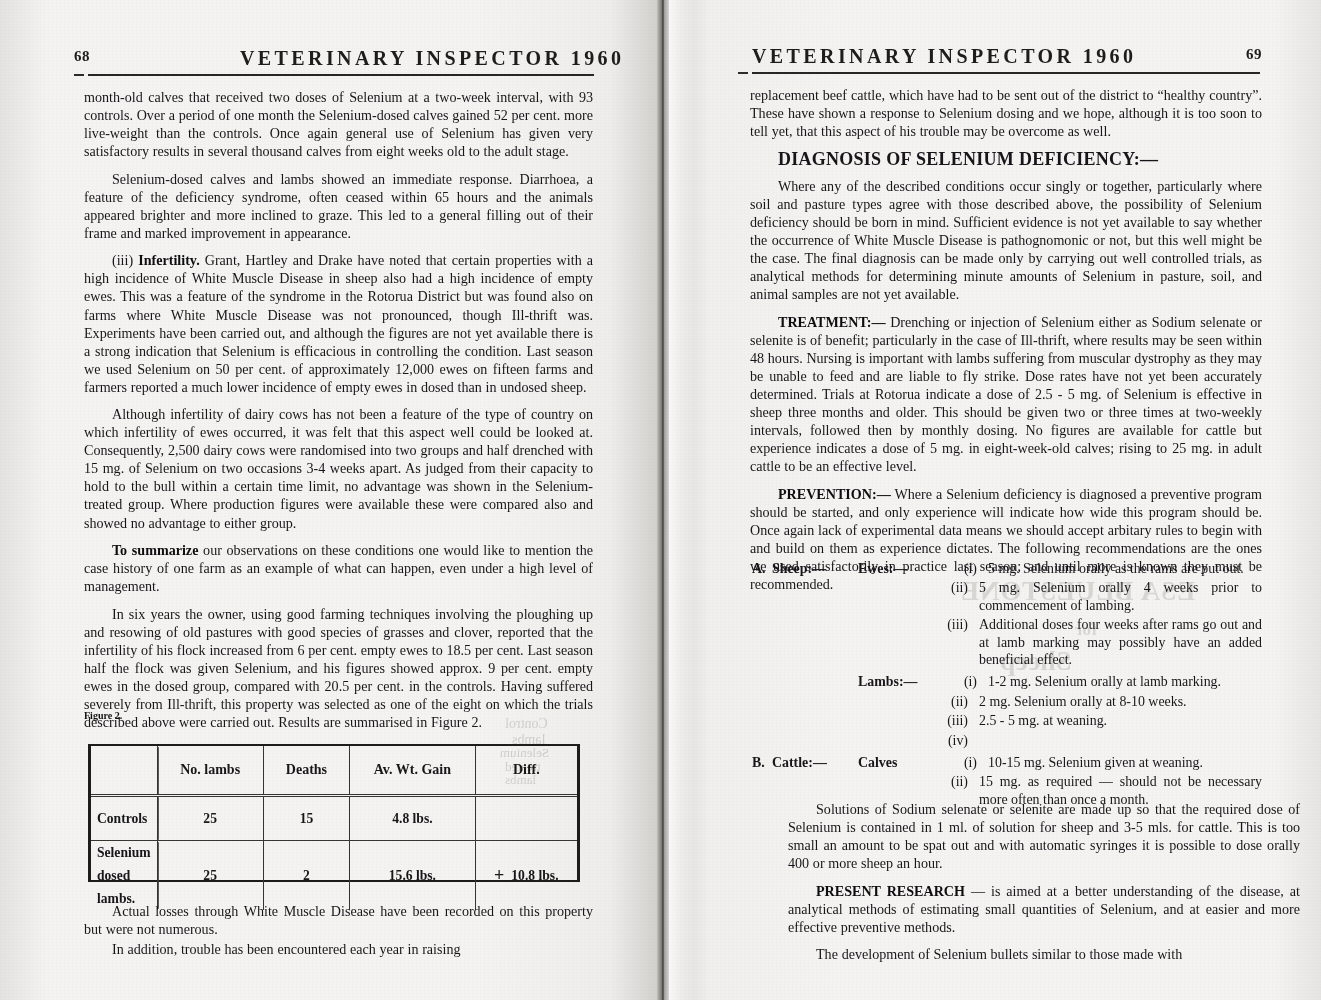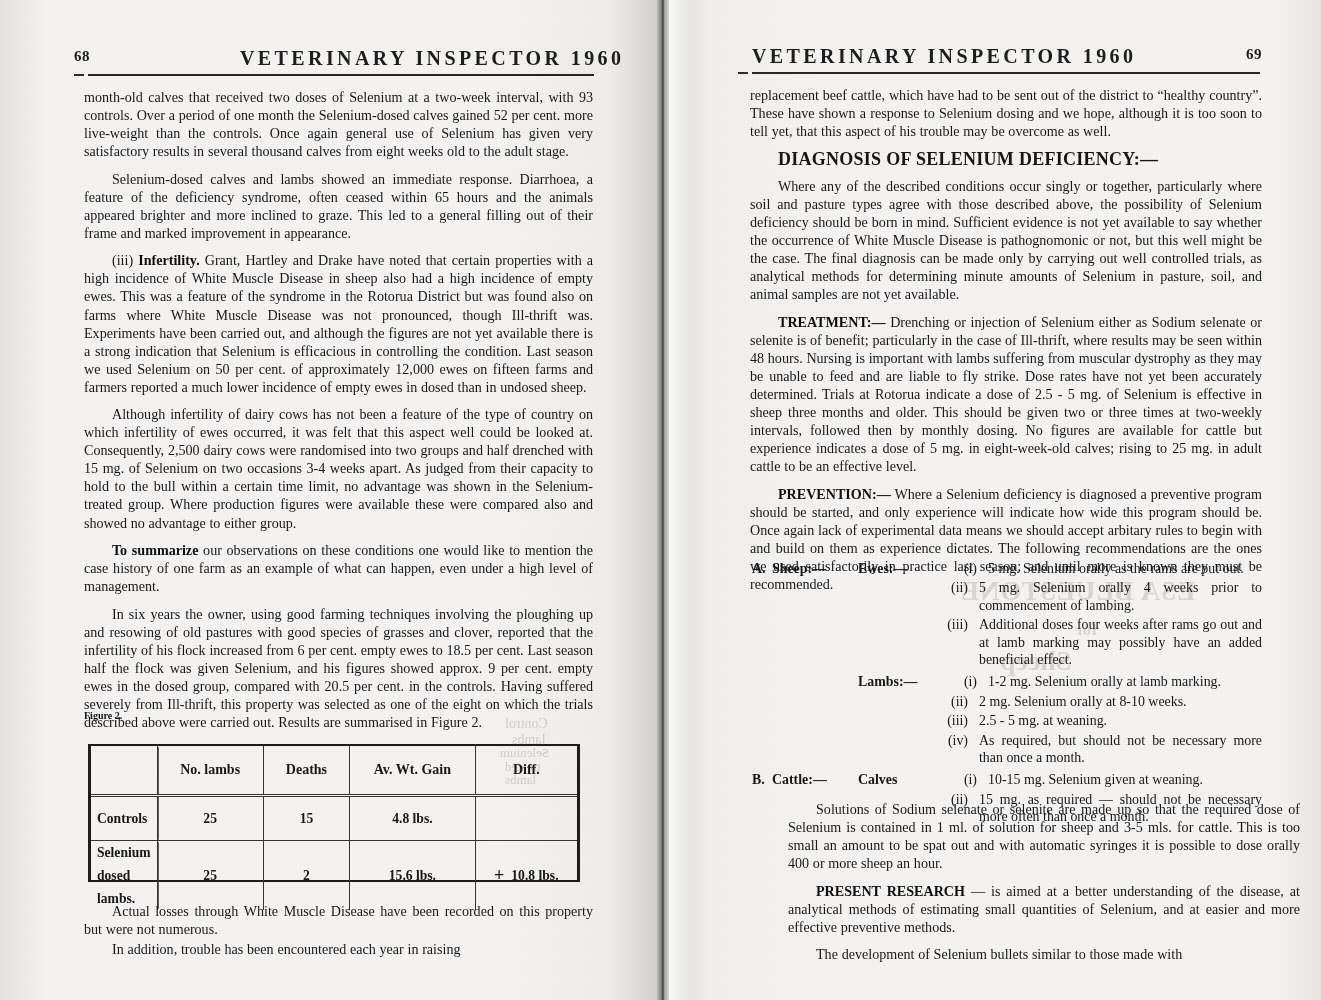--- a/index.html
+++ b/index.html
@@ -367,21 +367,20 @@
             <div class="spacer-animal"></div>
             <div class="spacer-stage"></div>
           <div class="rn">(iii)</div>
           <div class="body">2.5 - 5 mg. at weaning.</div>
         </div>
         <div class="row">
           <div class="spacer-ab"></div>
             <div class="spacer-animal"></div>
             <div class="spacer-stage"></div>
           <div class="rn">(iv)</div>
-          <div class="body">As required, but should not be necessary more than once a month.</div>
         </div>
 
         <div class="row" style="margin-top:5px;">
           <div class="ab">B.</div>
           <div class="animal">Cattle:—</div>
           <div class="stage">Calves</div>
           <div class="rn">(i)</div>
           <div class="body">10-15 mg. Selenium given at weaning.</div>
         </div>
         <div class="row">

